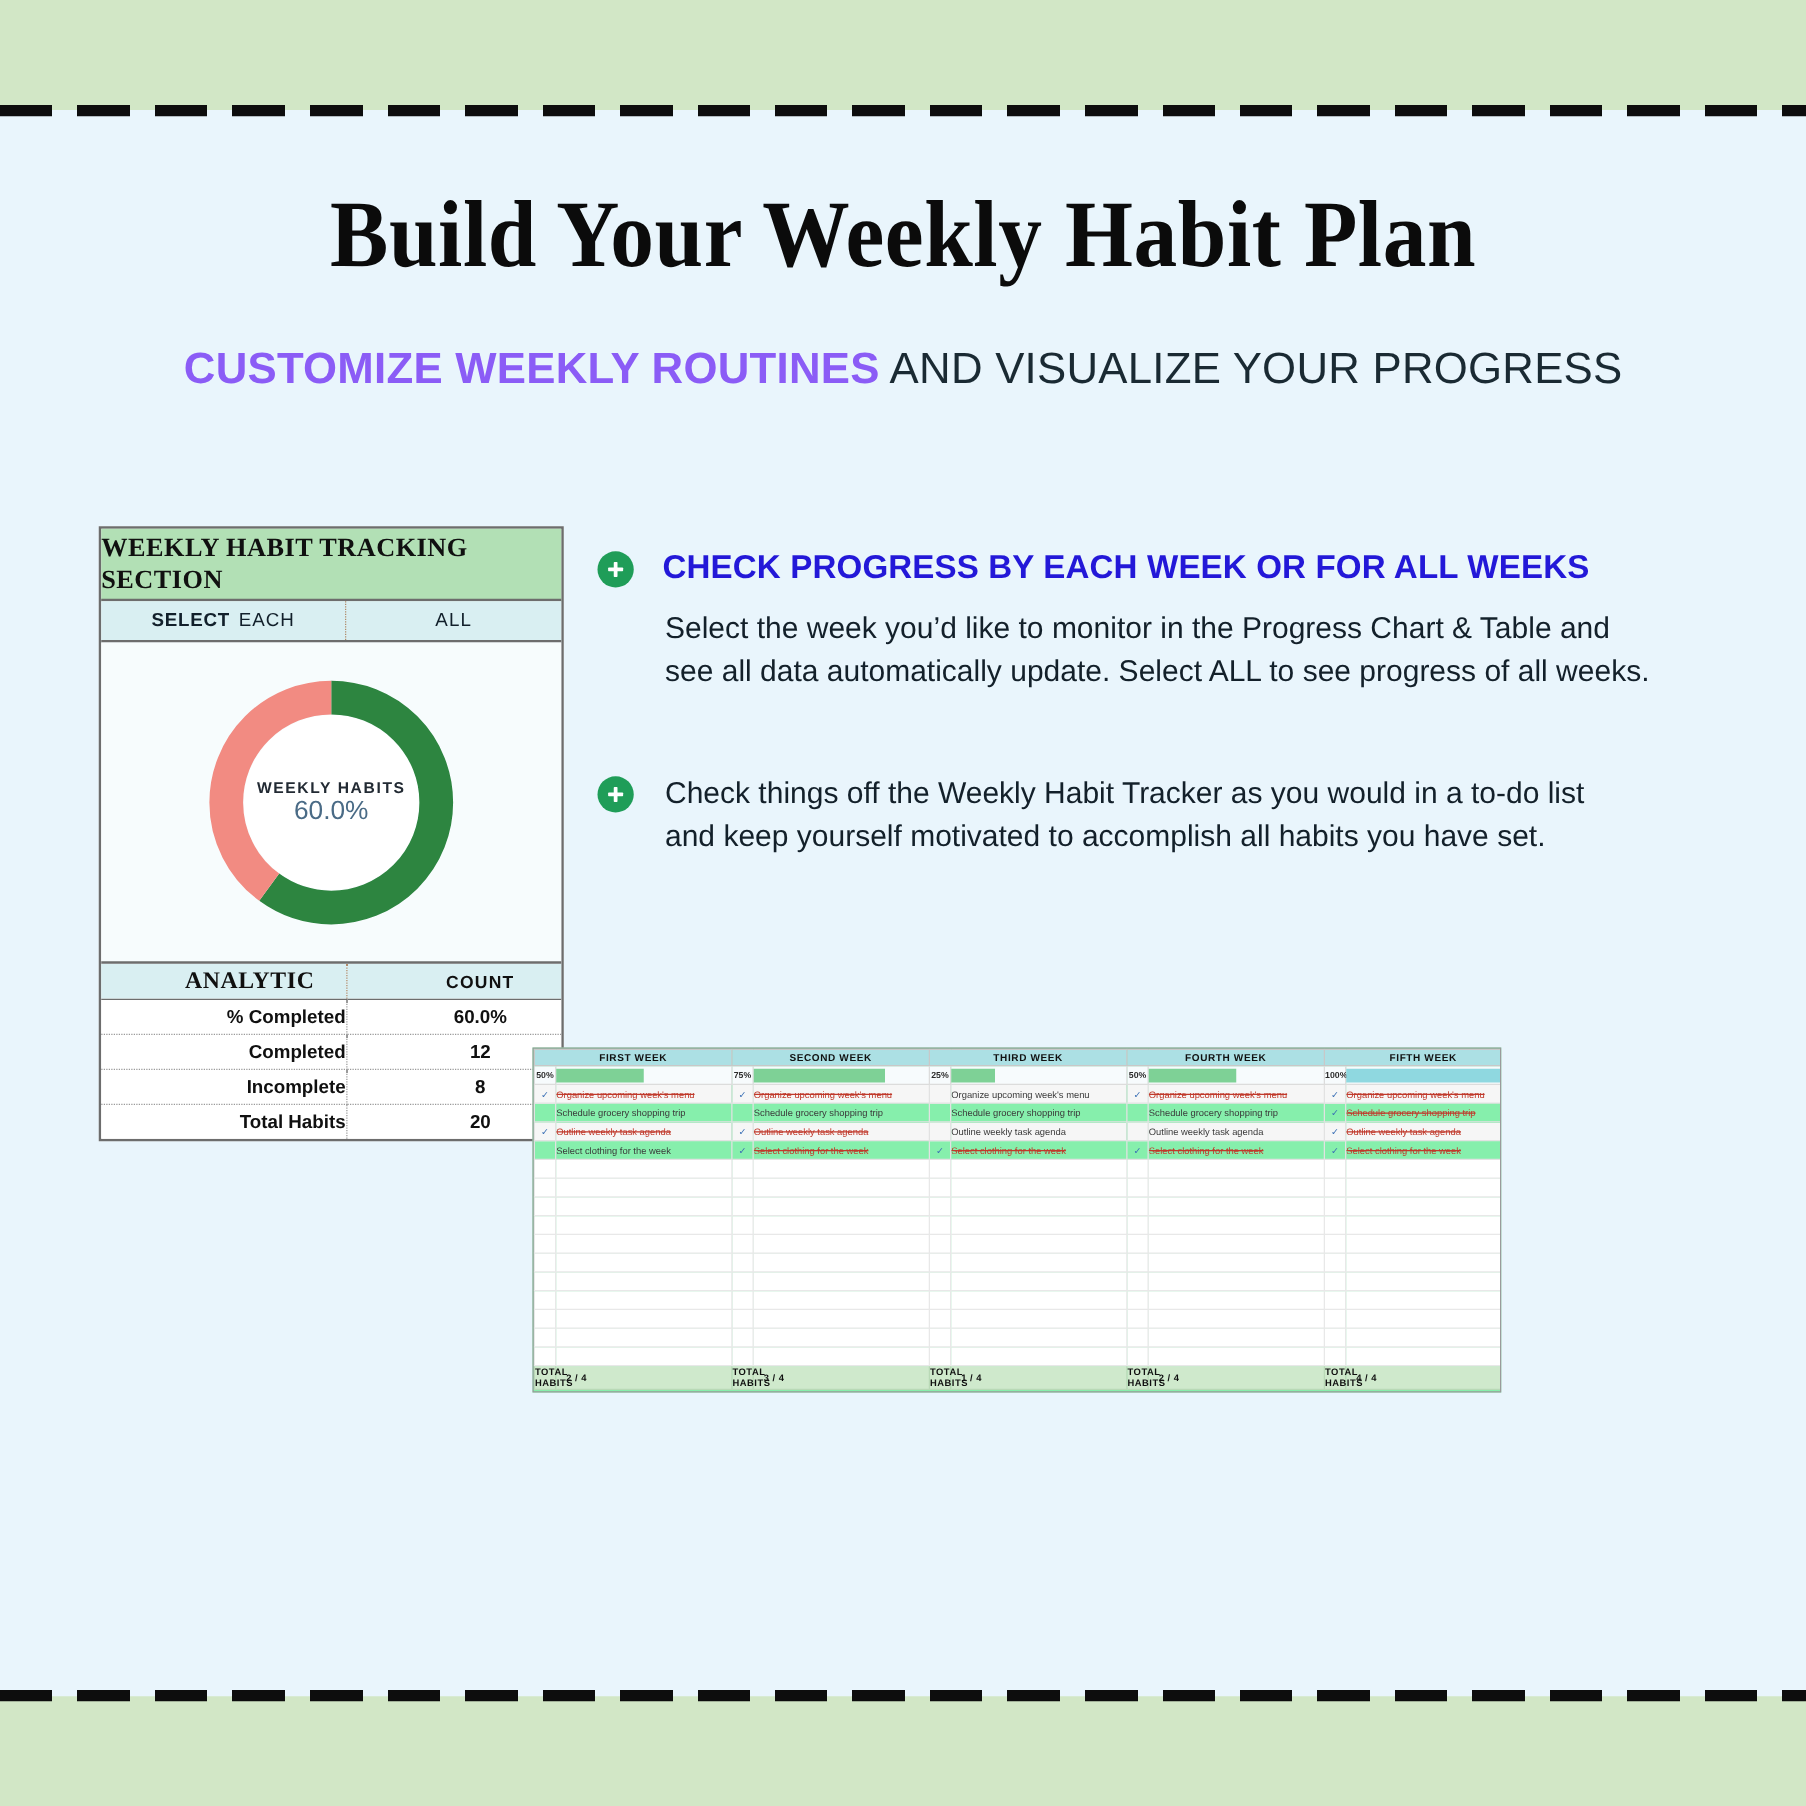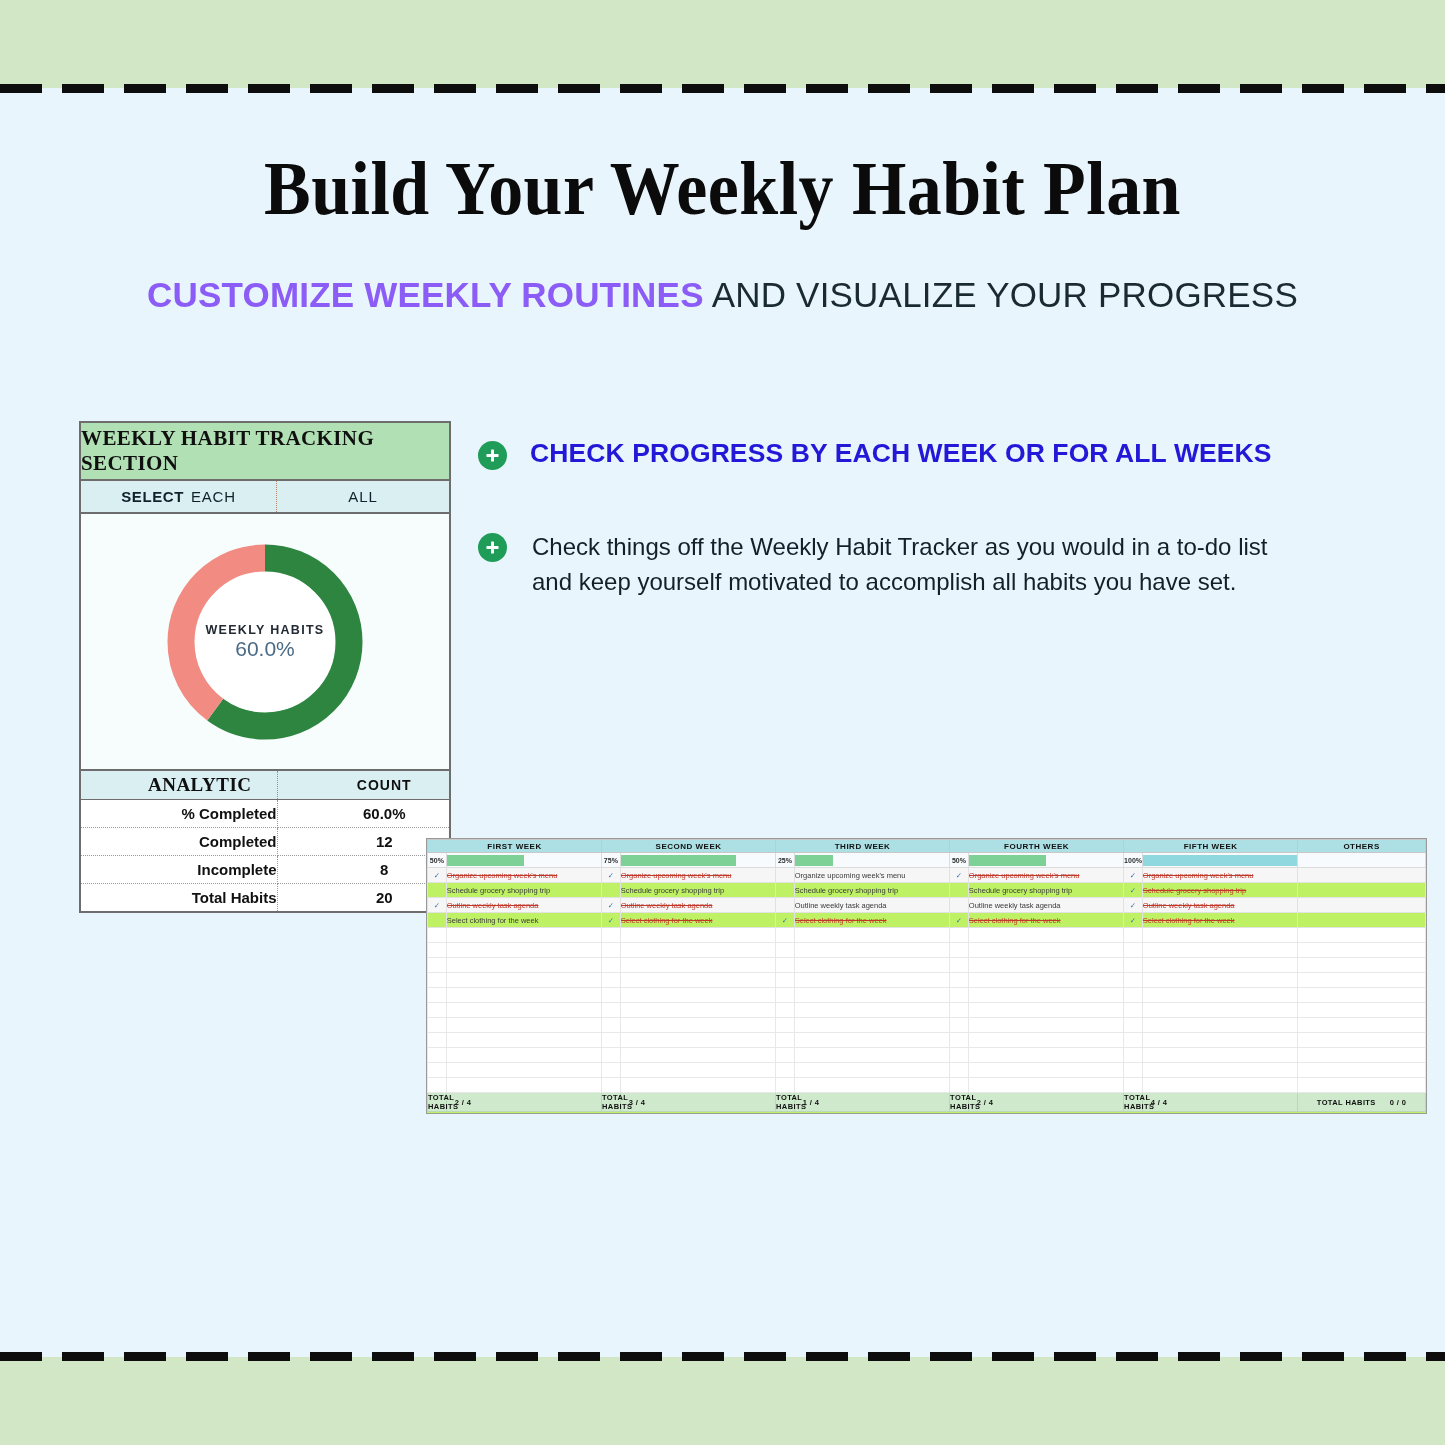--- a/index.html
+++ b/index.html
@@ -200,22 +200,22 @@
     font-size: 24px;
     line-height: 1.45;
     color: #13202a;
     font-weight: 400;
   }
 
   
   .tracker {
     position: absolute;
     left: 426px; top: 838px;
-    width: 1001px; height: 276px;
-    background: #bef264;
+    width: 775px; height: 276px;
+    background: #86efac;
     border: 1px solid #9a9a9a;
     overflow: hidden;
   }
   .tracker-grid { width: 100%; border-collapse: collapse; table-layout: fixed; }
   .tracker-grid td, .tracker-grid th { padding: 0; }
 
   .wk-head {
     height: 13px;
     background: #ace0e4;
     border: 1px solid #c8c8c8;
@@ -355,20 +355,24 @@
 
 <div class="features" id="features">
     <div class="feature">
       <span class="plus-icon">
         <svg width="17" height="17" viewBox="0 0 17 17">
           <rect x="7" y="2.5" width="3" height="12" rx="0.6" fill="#fff"></rect>
           <rect x="2.5" y="7" width="12" height="3" rx="0.6" fill="#fff"></rect>
         </svg>
       </span>
       <div class="feature-title">CHECK PROGRESS BY EACH WEEK OR FOR ALL WEEKS</div>
+      <div class="feature-body">
+        <div>Select the week you’d like to monitor in the Progress Chart &amp; Table and</div>
+        <div> see all data automatically update. Select ALL to see progress of all weeks.</div>
+      </div>
     </div>
     <div class="feature">
       <span class="plus-icon">
         <svg width="17" height="17" viewBox="0 0 17 17">
           <rect x="7" y="2.5" width="3" height="12" rx="0.6" fill="#fff"></rect>
           <rect x="2.5" y="7" width="12" height="3" rx="0.6" fill="#fff"></rect>
         </svg>
       </span>
       <div class="feature-body">
         <div>Check things off the Weekly Habit Tracker as you would in a to-do list</div>

